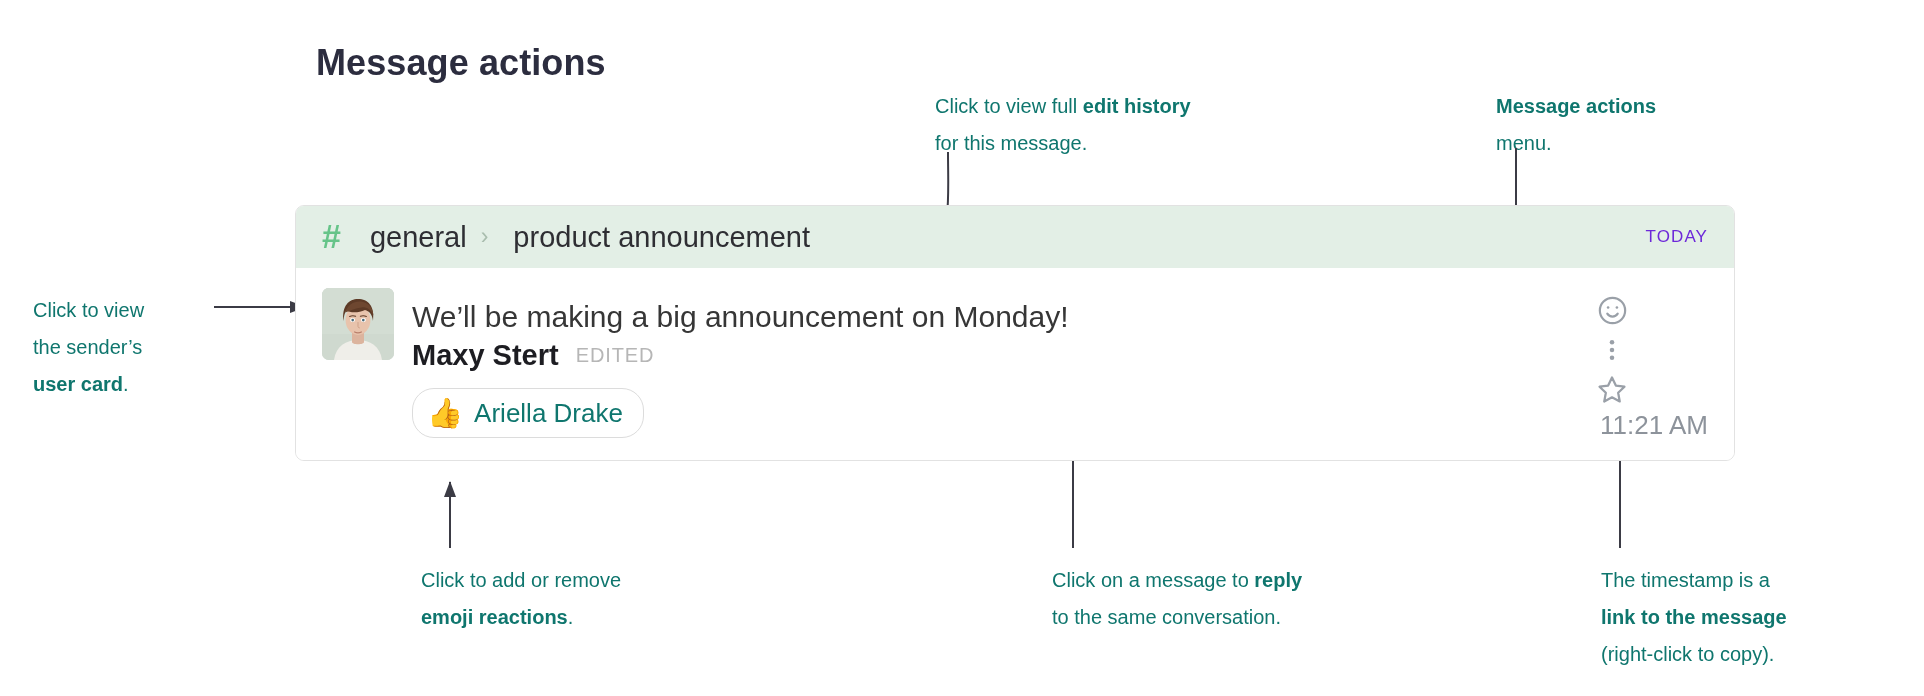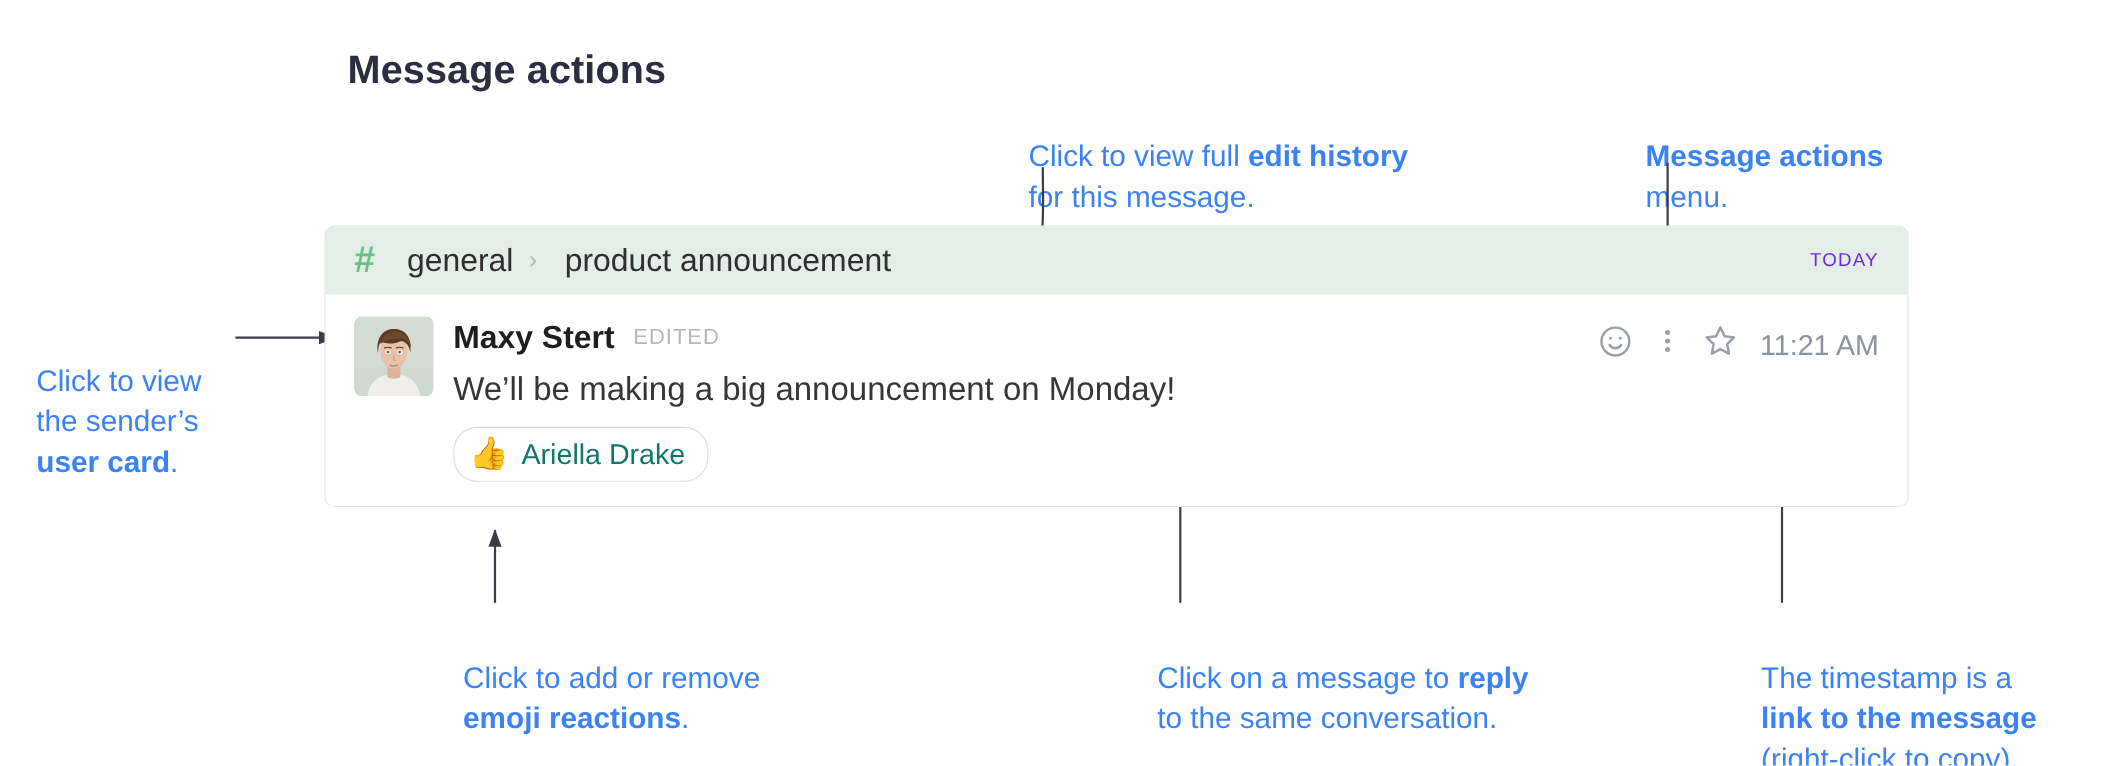--- a/index.html
+++ b/index.html
@@ -28,25 +28,24 @@
     font-size: 36px;
     font-weight: 700;
     letter-spacing: 0.1px;
     color: #2c2d3f;
     white-space: nowrap;
   }
 
   
   .annot {
     position: absolute;
-    font-size: 27px;
+    font-size: 20px;
     line-height: 37px;
-    color: #3b82f6;
+    color: #0f766e;
     white-space: pre-line;
-    margin-top: 36px;
   }
   .annot b { font-weight: 700; }
 
   #annot-edit-history { left: 935px; top: 88px; }
   #annot-actions-menu { left: 1496px; top: 88px; }
   #annot-user-card    { left: 33px;  top: 292px; }
   #annot-emoji        { left: 421px; top: 562px; }
   #annot-reply        { left: 1052px; top: 562px; }
   #annot-timestamp    { left: 1601px; top: 562px; }
 
@@ -198,22 +197,23 @@
     color: #0f766e;
     white-space: nowrap;
   }
 
   
   #message-actions {
     position: absolute;
     right: 26px;
     top: 22px;
     display: flex;
-    align-items: flex-end;
+    align-items: flex-start;
     gap: 0px;
+    flex-direction: column;
   }
   .action-btn {
     display: flex;
     align-items: center;
     justify-content: center;
     width: 48px;
     height: 40px;
     color: #9aa0a8;
   }
   #timestamp {
@@ -330,26 +330,26 @@
 
             <path d="M27.6 28.4 q3 -1.3 6 -0.2" stroke="#5d3a26" stroke-width="1.1" fill="none" stroke-linecap="round"></path>
             <path d="M38.4 28.2 q3 -1.1 6 0.2" stroke="#5d3a26" stroke-width="1.1" fill="none" stroke-linecap="round"></path>
 
             <path d="M36 34.5 v4 q0 1.2 1.4 1.4" stroke="#cfa189" stroke-width="1" fill="none" stroke-linecap="round"></path>
             <path d="M32.6 44 q3.4 1.8 6.8 0" stroke="#b9806c" stroke-width="1.2" fill="none" stroke-linecap="round"></path>
           </svg>
         </div>
 
         <div id="message-main">
+          <div id="message-text">We’ll be making a big announcement on Monday!</div>
+
           <div id="sender-line">
             <span id="sender-name">Maxy Stert</span>
             <span id="edited-badge">EDITED</span>
           </div>
-
-          <div id="message-text">We’ll be making a big announcement on Monday!</div>
 
           <div id="reactions-row">
             <span class="reaction-pill">
               <span class="reaction-emoji">👍</span>
               <span class="reaction-label">Ariella Drake</span>
             </span>
           </div>
         </div>
 
       </div>

